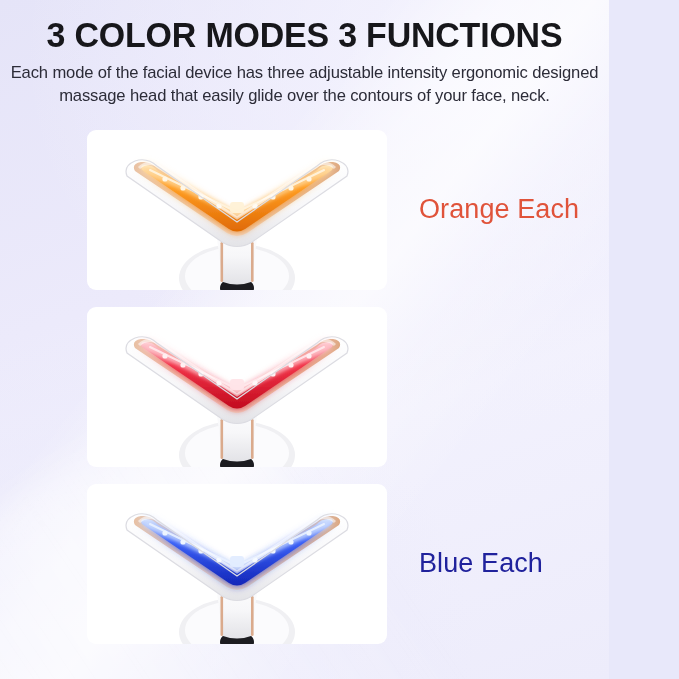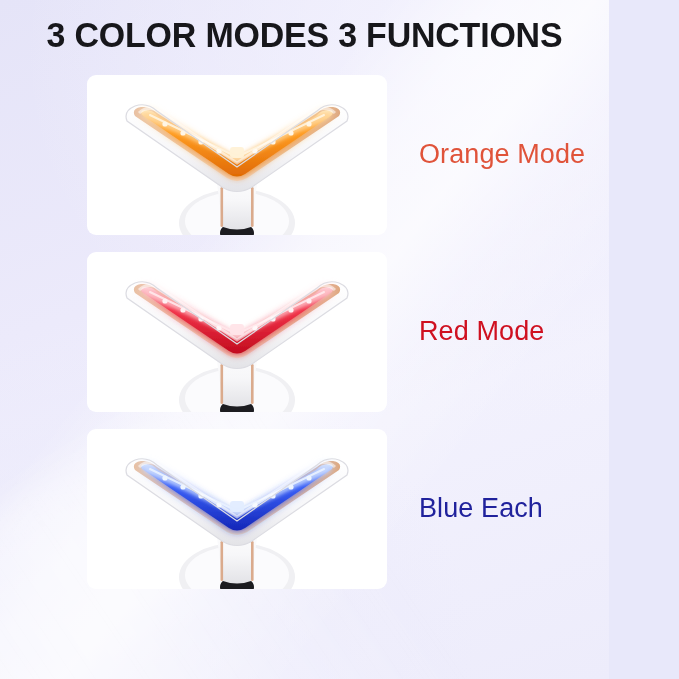--- a/index.html
+++ b/index.html
@@ -116,20 +116,21 @@
   }
   .device svg { display: block; width: 300px; height: 160px; }
 </style>
 </head>
 <body>
 
 <div id="page">
 
   <div class="header">
     <h1 class="title">3 COLOR MODES 3 FUNCTIONS</h1>
+    <p class="subtitle">Each mode of the facial device has three adjustable intensity ergonomic designed massage head that easily glide over the contours of your face, neck.</p>
   </div>
 
   <div class="rows">
 
     <div class="mode-row">
       <div class="card">
         <div class="device">
           <svg viewBox="0 0 300 160" xmlns="http://www.w3.org/2000/svg" aria-hidden="true">
             <defs>
               <linearGradient id="bodyG1" x1="0" y1="0" x2="0" y2="1">
@@ -190,21 +191,21 @@
             </g>
 
             <rect x="143" y="72" width="14" height="11" rx="3" fill="#fff1d6" opacity="0.95"></rect>
 
             <path d="M52 38 Q60 30 72 36 L150 88 L228 36 Q240 30 248 38" fill="none" stroke="#ffffff" stroke-width="3" opacity="0.55"></path>
 
             <path d="M40 46 Q36 36 48 31 Q60 27 70 36 L150 92 L230 36 Q240 27 252 31 Q264 36 260 46 L165 112 Q150 121 135 112 Z" fill="none" stroke="#dcdce2" stroke-width="1.2"></path>
           </svg>
         </div>
       </div>
-      <div class="mode-label" style="color:#e0533a">Orange Mode</div>
+      <div class="mode-label" style="color:#e0533a">Orange Each</div>
     </div>
 
     <div class="mode-row">
       <div class="card">
         <div class="device">
           <svg viewBox="0 0 300 160" xmlns="http://www.w3.org/2000/svg" aria-hidden="true">
             <defs>
               <linearGradient id="bodyG2" x1="0" y1="0" x2="0" y2="1">
                 <stop offset="0" stop-color="#ffffff"></stop>
                 <stop offset="0.55" stop-color="#f7f7f9"></stop>
@@ -253,21 +254,20 @@
                 <circle cx="186" cy="67" r="2.6"></circle>
               <circle cx="204" cy="58" r="2.6"></circle>
                 <circle cx="222" cy="49" r="2.6"></circle>
             </g>
             <rect x="143" y="72" width="14" height="11" rx="3" fill="#ffe4e8" opacity="0.95"></rect>
             <path d="M52 38 Q60 30 72 36 L150 88 L228 36 Q240 30 248 38" fill="none" stroke="#ffffff" stroke-width="3" opacity="0.55"></path>
             <path d="M40 46 Q36 36 48 31 Q60 27 70 36 L150 92 L230 36 Q240 27 252 31 Q264 36 260 46 L165 112 Q150 121 135 112 Z" fill="none" stroke="#dcdce2" stroke-width="1.2"></path>
           </svg>
         </div>
       </div>
-      <div class="mode-label" style="color:#cf1020">Red Mode</div>
     </div>
 
     <div class="mode-row">
       <div class="card">
         <div class="device">
           <svg viewBox="0 0 300 160" xmlns="http://www.w3.org/2000/svg" aria-hidden="true">
             <defs>
               <linearGradient id="bodyG3" x1="0" y1="0" x2="0" y2="1">
                 <stop offset="0" stop-color="#ffffff"></stop>
                 <stop offset="0.55" stop-color="#f7f7f9"></stop>

